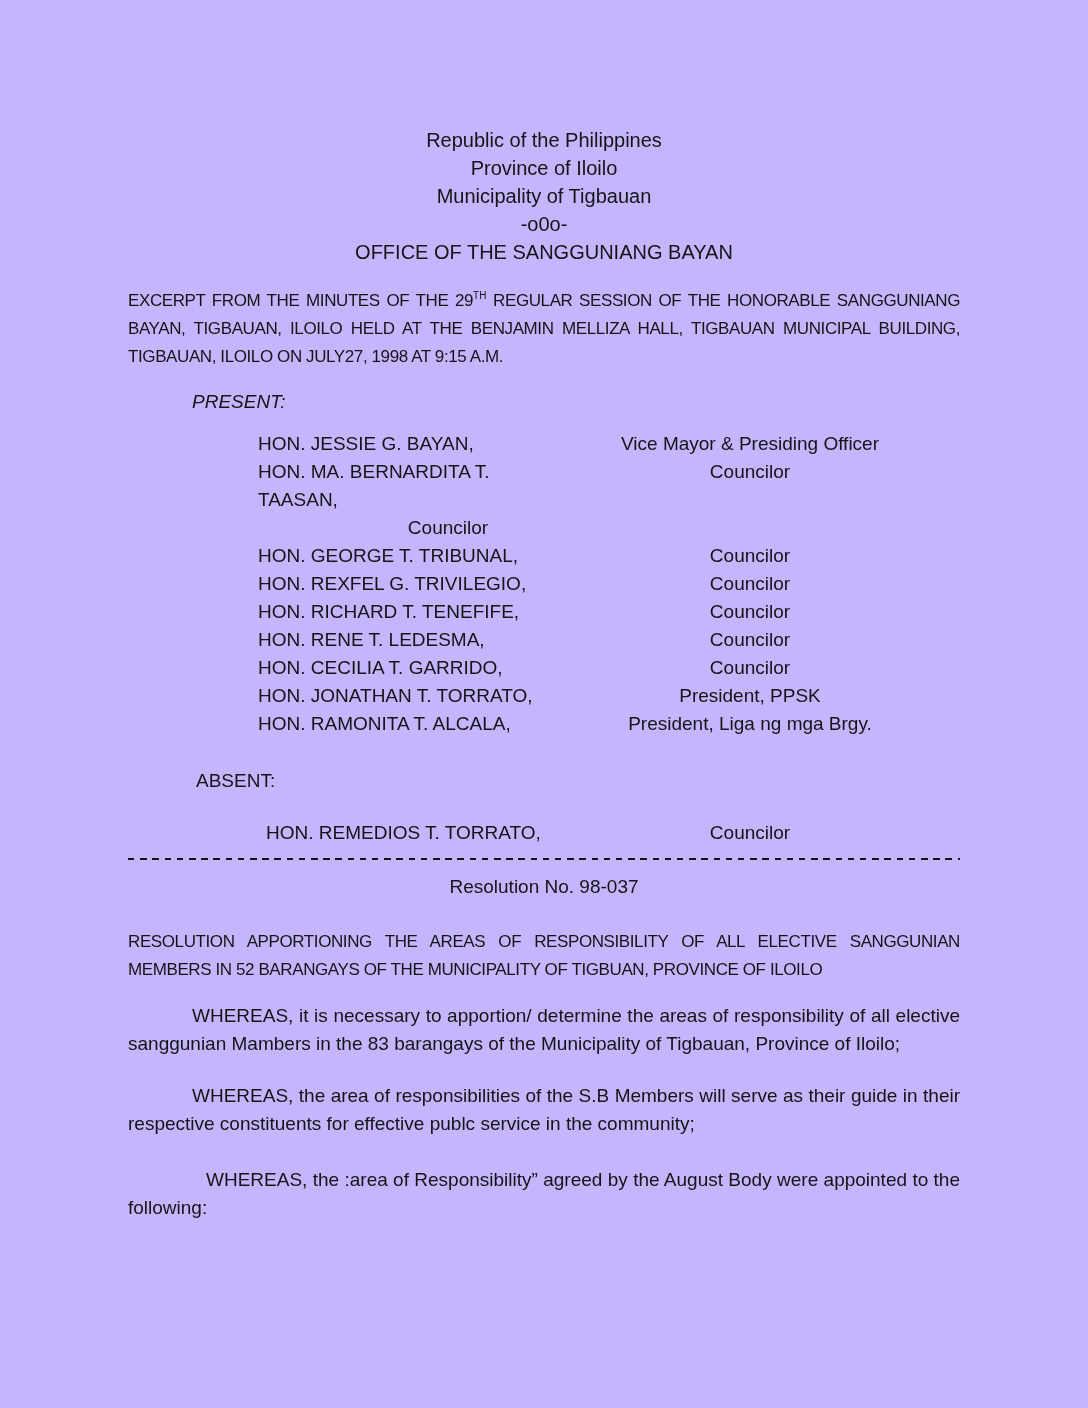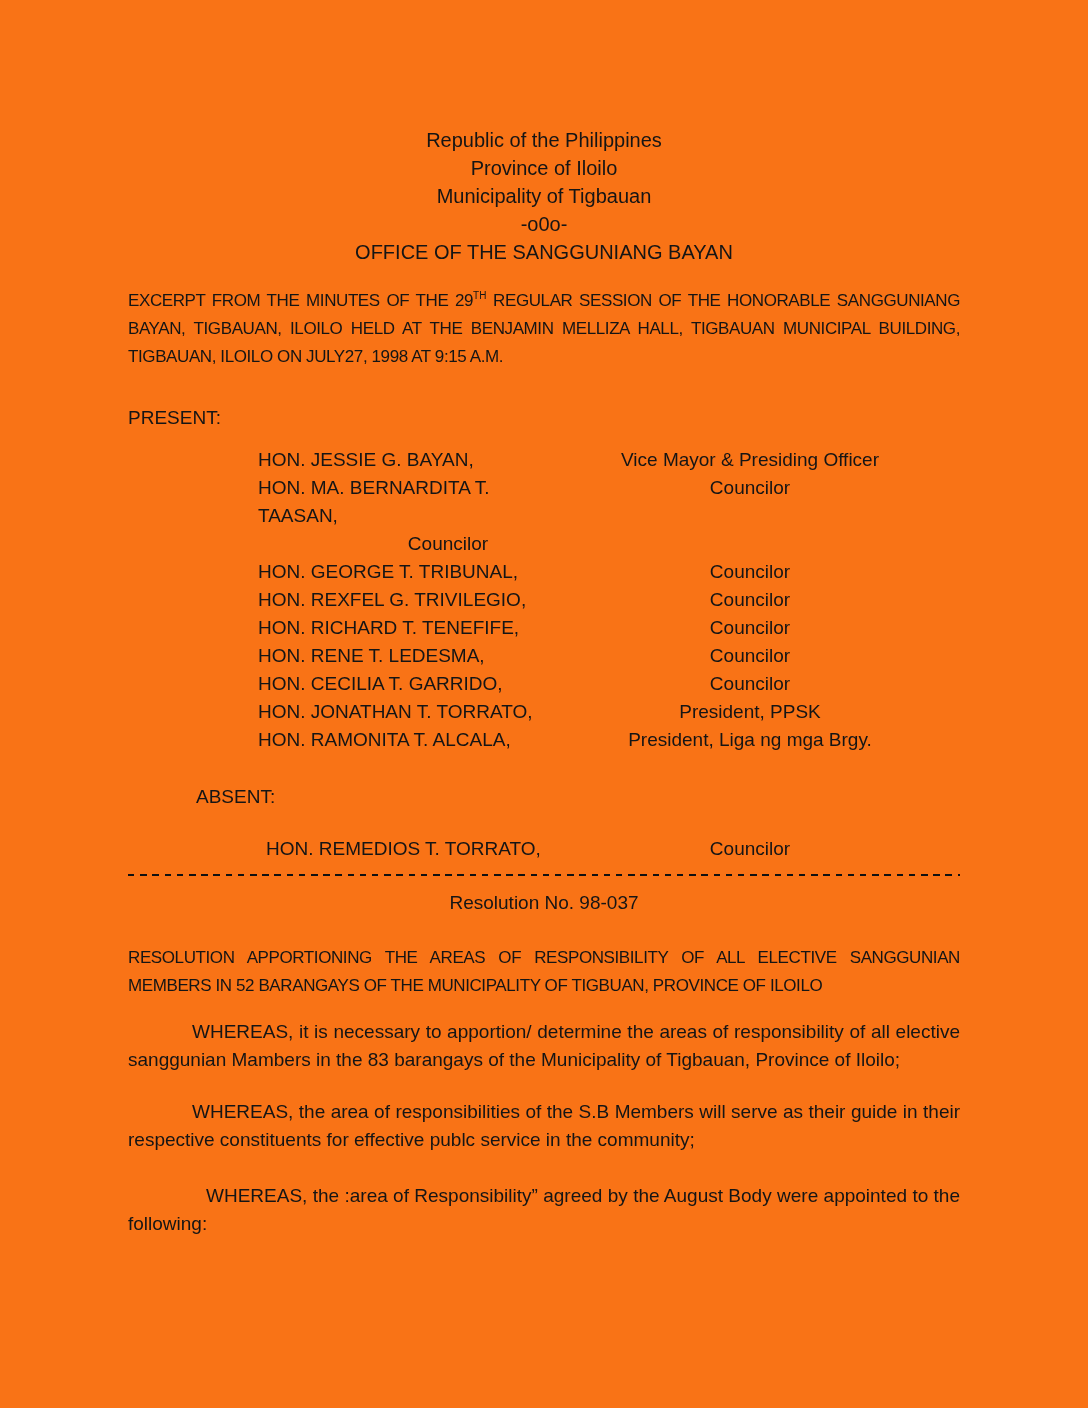--- a/index.html
+++ b/index.html
@@ -7,46 +7,46 @@
   body {
     width: 1088px;
     height: 1408px;
     color: #151515;
     font-family: "Liberation Sans", sans-serif;
     overflow: hidden;
   }
   .page {
     width: 1088px;
     height: 1408px;
-    background: #f97316;
+    background: #c4b5fd;
     padding: 126px 128px 0 128px;
   }
   .header { margin-bottom: 16px; }
   .header-line {
     font-size: 20px;
     line-height: 28px;
     text-align: center;
   }
   .caps-para {
     font-size: 17px;
     letter-spacing: -0.4px;
     line-height: 28px;
     text-align: justify;
   }
-  .excerpt { margin-bottom: 33px; }
+  .excerpt { margin-bottom: 17px; }
   .excerpt sup {
     font-size: 10px;
     vertical-align: super;
     letter-spacing: 0;
   }
   .section-label {
     font-size: 19px;
     line-height: 28px;
   }
-  .present-label { margin-bottom: 14px; }
+  .present-label { margin-left: 64px; margin-bottom: 14px; font-style: italic; }
   .absent-label  { margin-left: 68px; margin-bottom: 24px; }
   .attendee-list { margin-bottom: 29px; }
   .attendee-row {
     display: flex;
     padding-left: 130px;
     font-size: 19px;
     line-height: 28px;
   }
   .attendee-row .attendee-name { width: 302px; }
   .attendee-row .attendee-title { width: 380px; text-align: center; }

